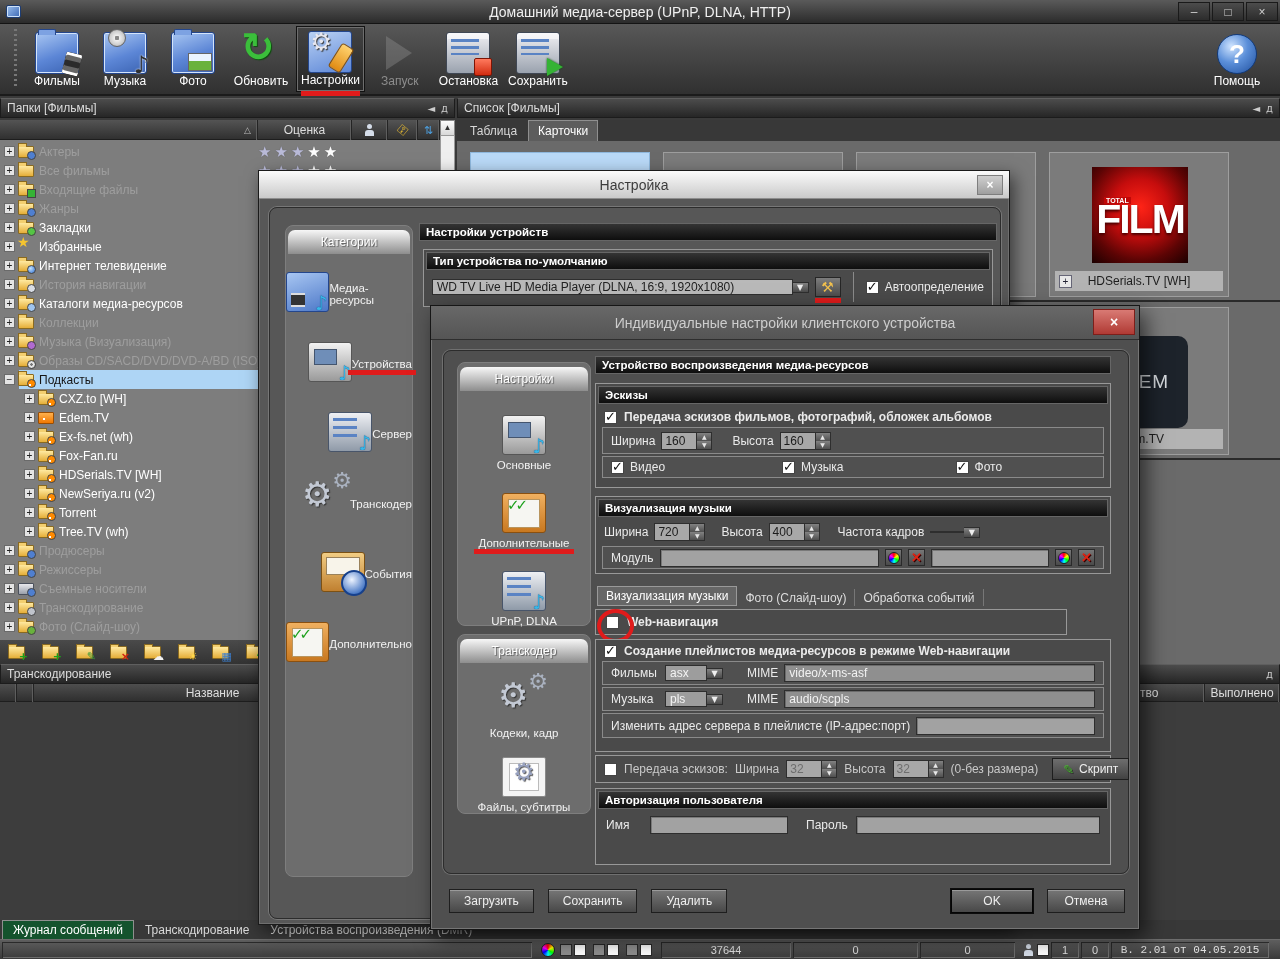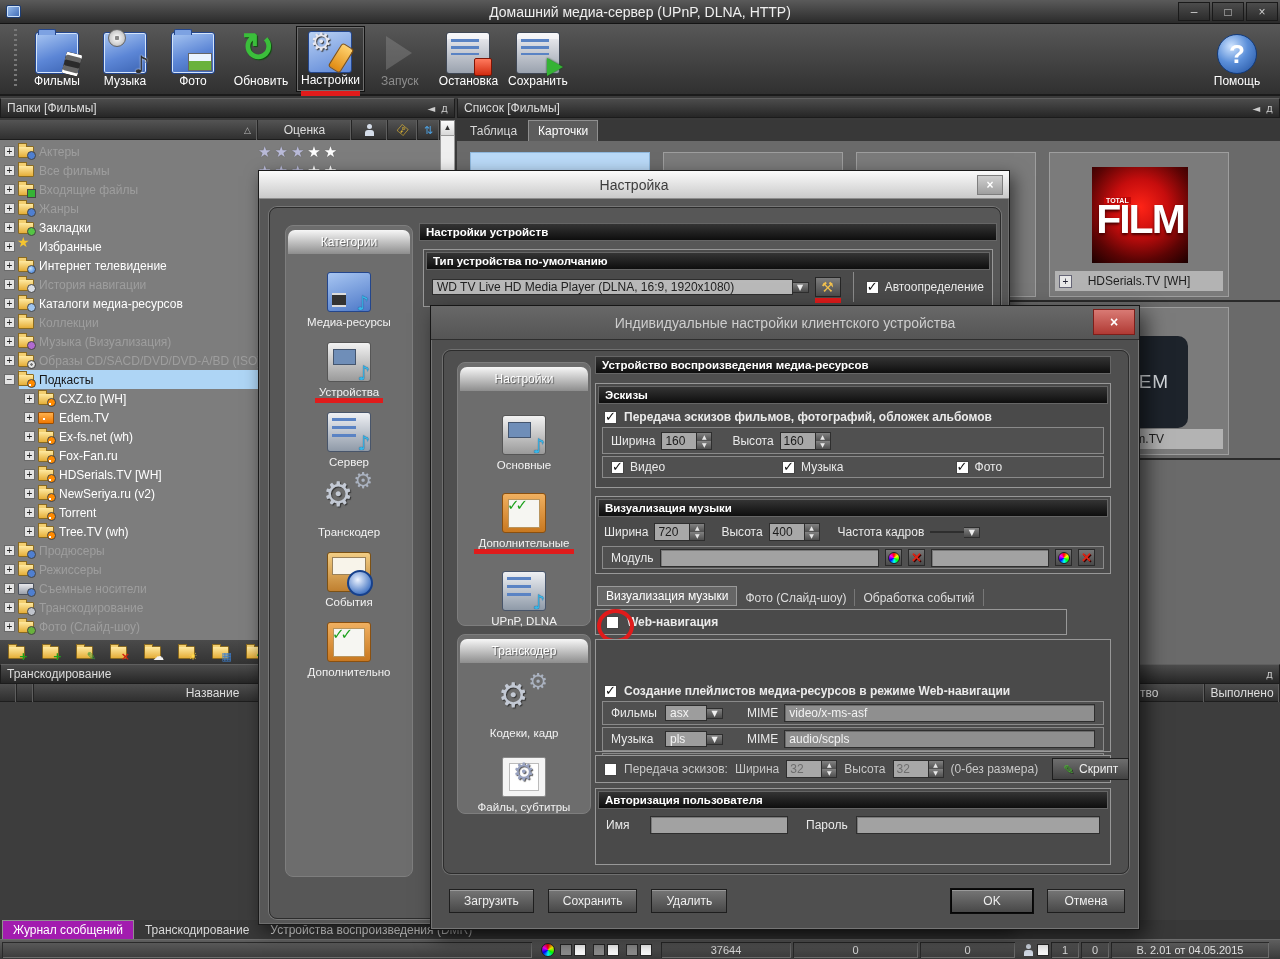--- a/index.html
+++ b/index.html
@@ -142,21 +142,21 @@
   
   .tpanel-body{position:absolute;left:0;top:702px;width:1280px;height:218px;background:#3d3d3d;}
   .tcolhdr{position:absolute;left:0;top:684px;width:1280px;height:18px;
     background:linear-gradient(#4e4e4e,#2f2f2f);border-bottom:1px solid #1e1e1e;color:#ddd;font-size:12px;}
   .tcolhdr .d{position:absolute;top:0;height:18px;border-right:1px solid #232323;box-shadow:inset -1px 0 0 #5e5e5e;}
 
   
   .btabs{position:absolute;left:0;top:920px;width:1280px;height:19px;background:#383838;
     display:flex;align-items:stretch;padding-left:2px;gap:1px;}
   .btab{padding:0 10px;font-size:12px;color:#d8d8d8;display:flex;align-items:center;}
-  .btab.active{background:#a21caf;border:1px solid #8f8f8f;border-bottom:none;color:#fff;}
+  .btab.active{background:#14532d;border:1px solid #8f8f8f;border-bottom:none;color:#fff;}
   .statusbar{position:absolute;left:0;top:939px;width:1280px;height:20px;
     background:linear-gradient(#5e5e5e,#3a3a3a);border-top:1px solid #6d6d6d;
     display:flex;align-items:center;font-size:11px;color:#e0e0e0;}
   .sseg{height:16px;margin:0 1px;box-shadow:inset 1px 1px 0 #2a2a2a,inset -1px -1px 0 #6d6d6d;
     display:flex;align-items:center;justify-content:center;}
   .wheel{width:14px;height:14px;border-radius:50%;border:1px solid #222;margin:0 4px 0 8px;
     background:conic-gradient(#f00,#ff0,#0f0,#0ff,#00f,#f0f,#f00);}
   .sbox{width:12px;height:12px;border:1px solid #2a2a2a;margin:0 1px;}
   .sbox.w{background:#fff;} .sbox.g{background:#8f8f8f;}
   .person{width:9px;height:12px;position:relative;margin:0 3px;}
@@ -231,21 +231,21 @@
     display:flex;align-items:center;justify-content:center;color:#3c3c3c;font-size:14px;position:relative;}
   .d1-close{position:absolute;right:6px;top:4px;width:26px;height:20px;background:linear-gradient(#cfcfcf,#9f9f9f);
     border:1px solid #7e7e7e;color:#fff;font-size:12px;font-weight:bold;text-align:center;line-height:18px;}
   .d1-panel{position:absolute;left:10px;top:36px;width:732px;height:712px;border:1px solid #2c2c2c;
     border-radius:8px;box-shadow:0 0 0 1px #777;}
   .catcol{position:absolute;left:26px;top:54px;width:128px;height:652px;background:#6d6d6d;
     border:1px solid #7e7e7e;border-radius:8px;}
   .coltab{height:24px;margin:4px 2px 6px;background:linear-gradient(#f7f7f7,#8d8d8d);
     border-radius:7px 7px 0 0;color:#fff;font-size:12px;display:flex;align-items:center;justify-content:center;
     text-shadow:1px 1px 1px #555;}
-  .cat-item{height:70px;display:flex;flex-direction:column;align-items:center;justify-content:flex-end;padding-bottom:2px;}
+  .cat-item{height:70px;display:flex;flex-direction:row;align-items:center;justify-content:flex-end;padding-bottom:2px;}
   .cat-label,.nav-label{color:#f2f2f2;font-size:11.5px;position:relative;display:inline-block;}
   .underlined .cat-label::after,.underlined .nav-label::after{content:"";position:absolute;left:-4px;right:-4px;
     bottom:-5px;height:5px;background:#e01b1b;}
   .bi{width:44px;height:40px;position:relative;margin-bottom:4px;font-family:"DejaVu Sans",sans-serif;}
   .i-media{background:linear-gradient(160deg,#a8c6f2,#4c78c8);border:1px solid #24468c;border-radius:3px;}
   .i-media::before{content:"";position:absolute;left:4px;bottom:4px;width:14px;height:14px;background:#333;
     box-shadow:inset 0 2px 0 #ddd,inset 0 -2px 0 #ddd;}
   .i-media::after{content:"♪";position:absolute;right:1px;bottom:-4px;font-size:20px;color:#39b7e8;text-shadow:0 0 1px #036;}
   .i-device{background:linear-gradient(#f2f2f2,#9a9a9a);border:1px solid #565656;border-radius:3px;}
   .i-device::before{content:"";position:absolute;left:5px;top:6px;right:14px;height:14px;background:#6f8eb8;border:1px solid #44556e;}
@@ -652,21 +652,21 @@
     <span style="width:5px;"></span>
     <span class="sbox g"></span>
       <span class="sbox w"></span>
     <span class="sseg" style="width:130px;margin-left:8px;">37644</span>
     <span class="sseg" style="width:125px;">0</span>
     <span class="sseg" style="width:95px;">0</span>
     <span class="person" style="margin-left:8px;"></span>
     <span class="sbox w"></span>
     <span class="sseg" style="width:28px;">1</span>
     <span class="sseg" style="width:28px;">0</span>
-    <span class="sseg" style="flex:1;margin-right:11px;">В. 2.01 от 04.05.2015</span>
+    <span class="sseg" style="flex:1;margin-right:11px;font-family:Liberation Mono, monospace;">В. 2.01 от 04.05.2015</span>
   </div>
 
   <div class="phdr" style="left:457px;top:98px;width:823px;">
     <span>Список [Фильмы]</span>
     <span class="sp"></span>
     <span class="hbtn">◄</span>
     <span class="hbtn">д</span>
   </div>
   <div class="rtabs">
 
@@ -913,21 +913,21 @@
       </div>
 
     <div class="grp" style="left:164px;top:303px;width:472px;height:26px;display:flex;align-items:center;gap:8px;padding:0 10px;">
       <span class="anno-circle">
         <span class="cb"></span>
       </span>
       <span class="lbl b">Web-навигация</span>
     </div>
 
     <div class="grp" style="left:164px;top:333px;width:516px;height:113px;">
-      <div style="display:flex;align-items:center;gap:7px;padding:4px 8px 3px;margin-top:40px;">
+      <div style="display:flex;align-items:center;gap:7px;padding:4px 8px 3px;">
         <span class="cb checked"></span>
         <span class="lbl b">Создание плейлистов медиа-ресурсов в режиме Web-навигации</span>
       </div>
       <div class="sub" style="margin:0 6px 2px;height:24px;">
         <span class="lbl" style="width:48px;">Фильмы</span>
         <span class="combo">
           <span class="cf" style="width:42px;">asx</span>
           <span class="ca">▼</span>
         </span>
         <span class="lbl" style="margin-left:18px;">MIME</span>

